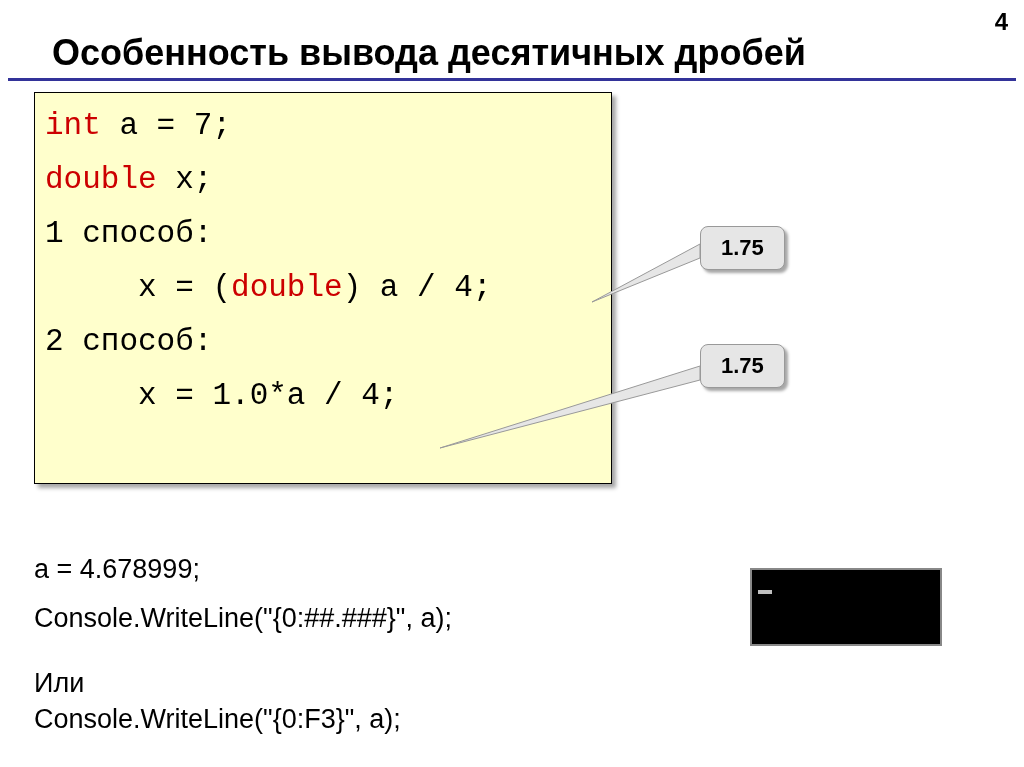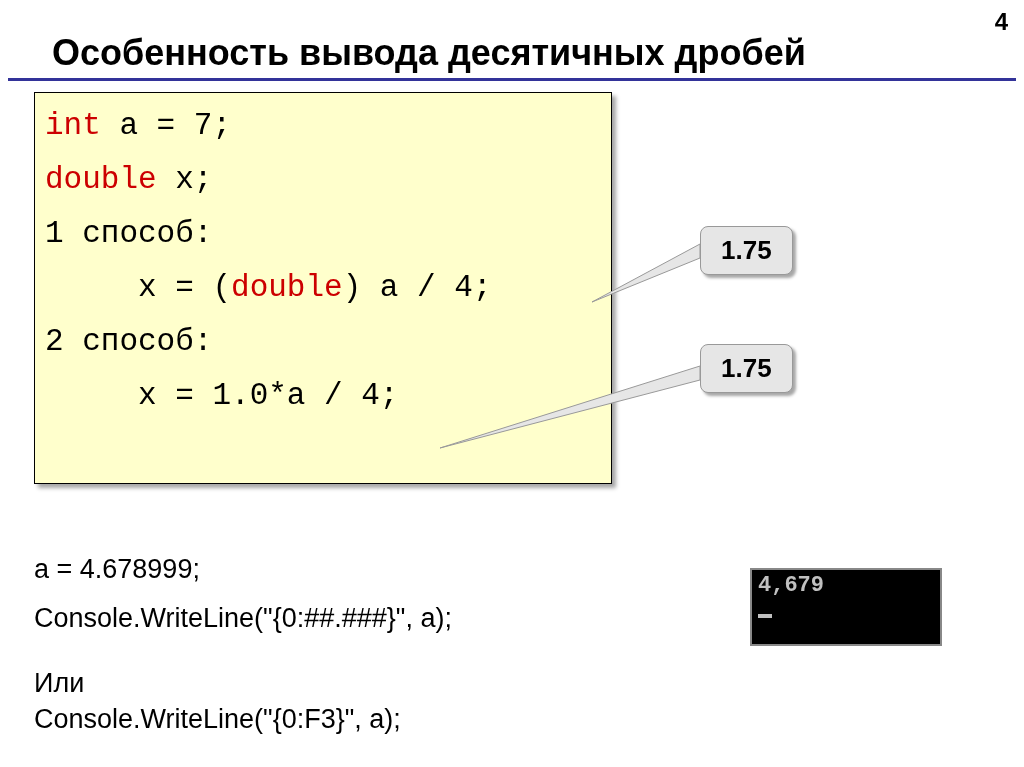--- a/index.html
+++ b/index.html
@@ -59,21 +59,21 @@
     white-space: pre;
     line-height: 1.74;
   }
   .kw { color: #cc0000; }
   .callout {
     position: absolute;
     background: #e6e6e6;
     border: 1px solid #999;
     border-radius: 8px;
     box-shadow: 3px 3px 3px rgba(0,0,0,0.35);
-    font-size: 26px;
+    font-size: 22px;
     font-weight: bold;
     padding: 8px 20px;
     text-align: center;
   }
   .callout-1 { left: 700px; top: 226px; }
   .callout-2 { left: 700px; top: 344px; }
   .subheading {
     position: absolute;
     left: 34px;
     top: 500px;
@@ -148,17 +148,16 @@
   <div class="callout callout-1">1.75</div>
   <div class="callout callout-2">1.75</div>
 
 
   <div class="plain-line ln1">a = 4.678999;</div>
   <div class="plain-line ln2">Console.WriteLine("{0:##.###}", a);</div>
   <div class="plain-line ln3">Или</div>
   <div class="plain-line ln4">Console.WriteLine("{0:F3}", a);</div>
 
   <div class="console-shot">
-    <div class="console-text">4,679</div>
     <div class="cursor"></div>
   </div>
 
 </div>
 
 </body></html>

